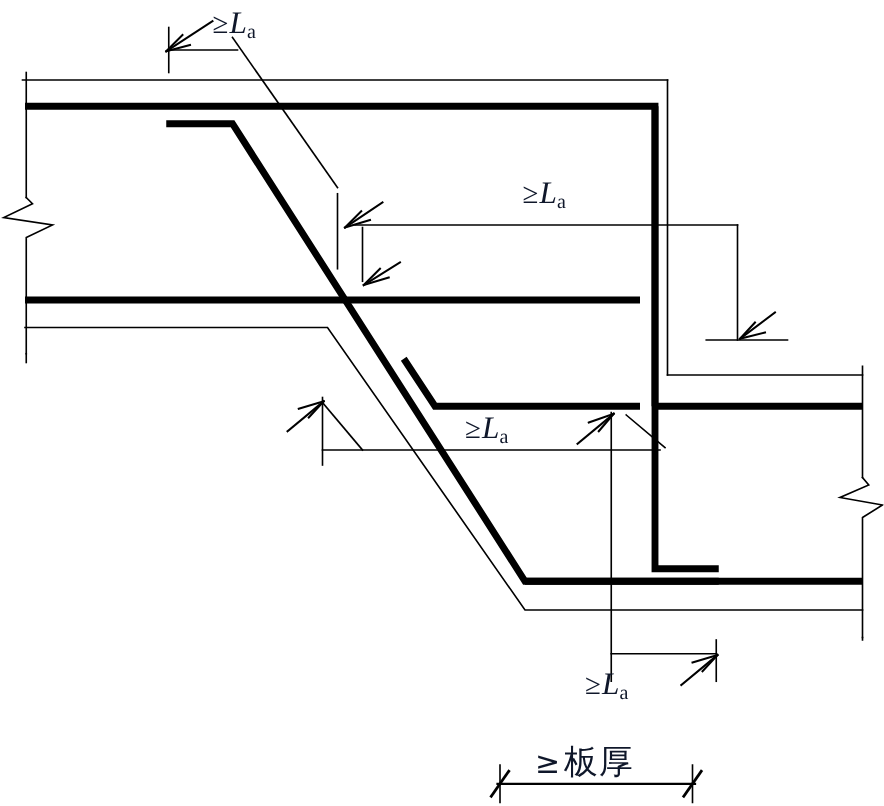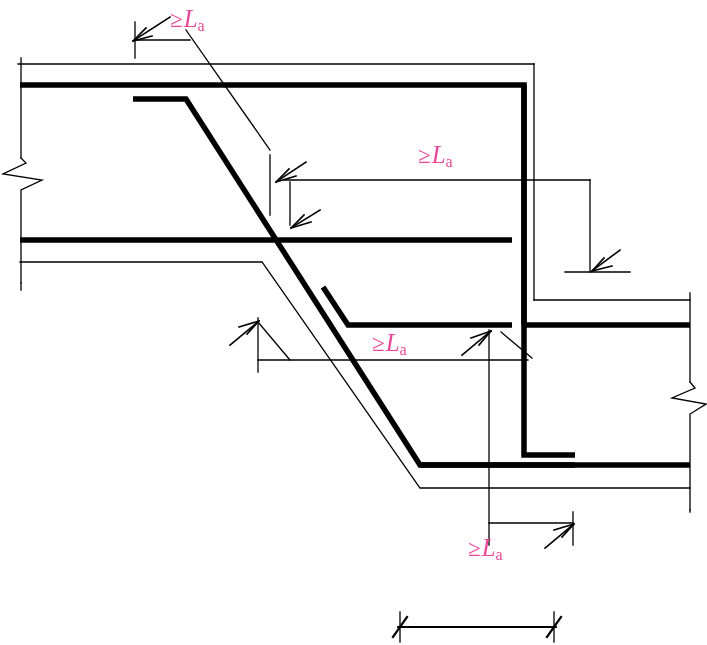--- a/index.html
+++ b/index.html
@@ -21,21 +21,21 @@
     position: absolute;
     left: 0;
     top: 0;
     width: 707px;
     height: 645px;
     display: block;
   }
   .lbl {
     position: absolute;
     white-space: nowrap;
-    color: #ec4899;
+    color: #0f172a;
     line-height: 1;
     user-select: none;
   }
   .lbl-la {
     font-size: 25px;
     font-style: italic;
     font-family: "Liberation Serif", "DejaVu Serif", serif;
   }
   .lbl-la .ge {
     font-style: normal;
@@ -162,14 +162,17 @@
   </div>
 
   <div class="lbl lbl-la" style="left:372px; top:330px;">
     <span class="ge">≥</span><span>L</span><span class="sub">a</span>
   </div>
 
   <div class="lbl lbl-la" style="left:468px; top:535px;">
     <span class="ge">≥</span><span>L</span><span class="sub">a</span>
   </div>
 
+  <div class="lbl lbl-cjk" style="left:428px; top:596px;">
+    <span class="ge">≥</span><span>板厚</span>
+  </div>
 
 </div>
 
 </body></html>

